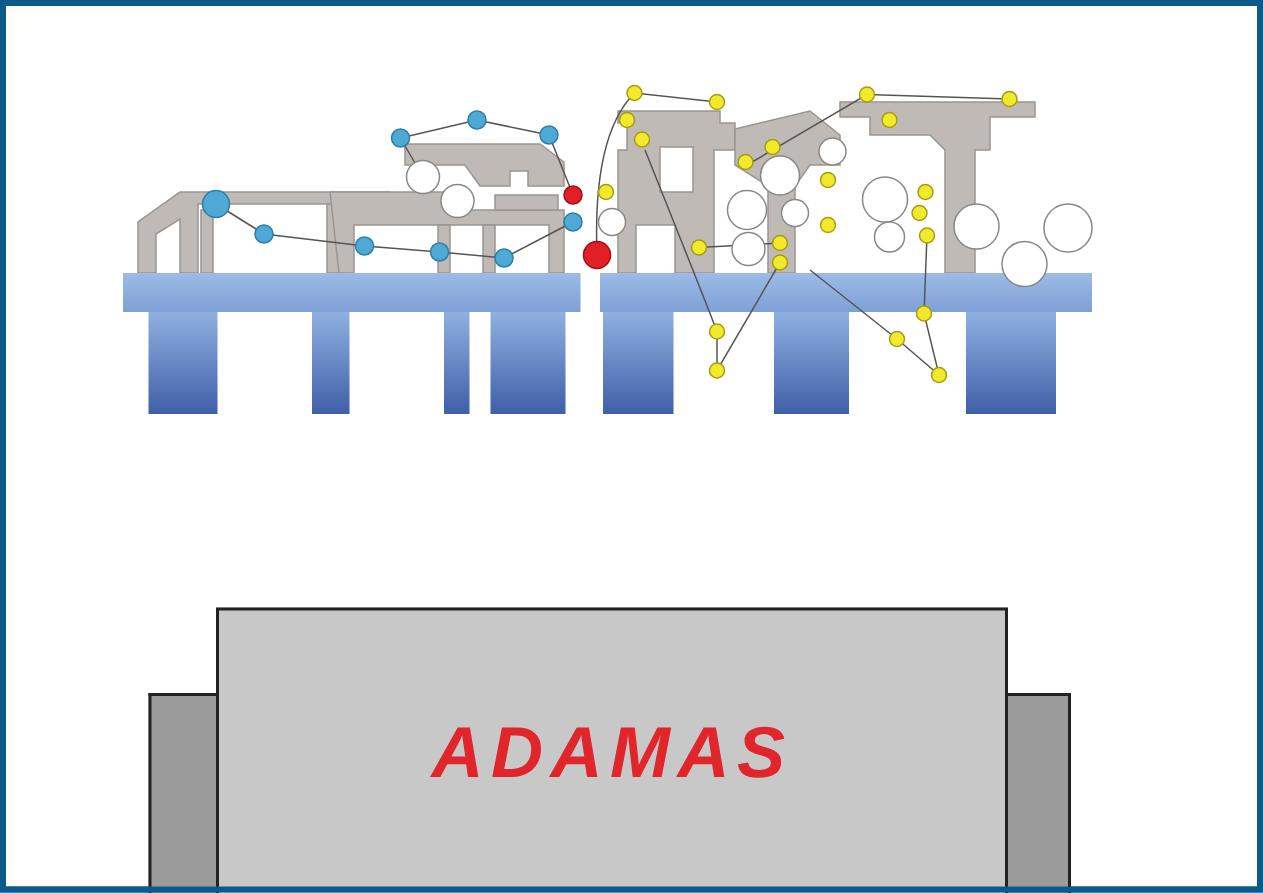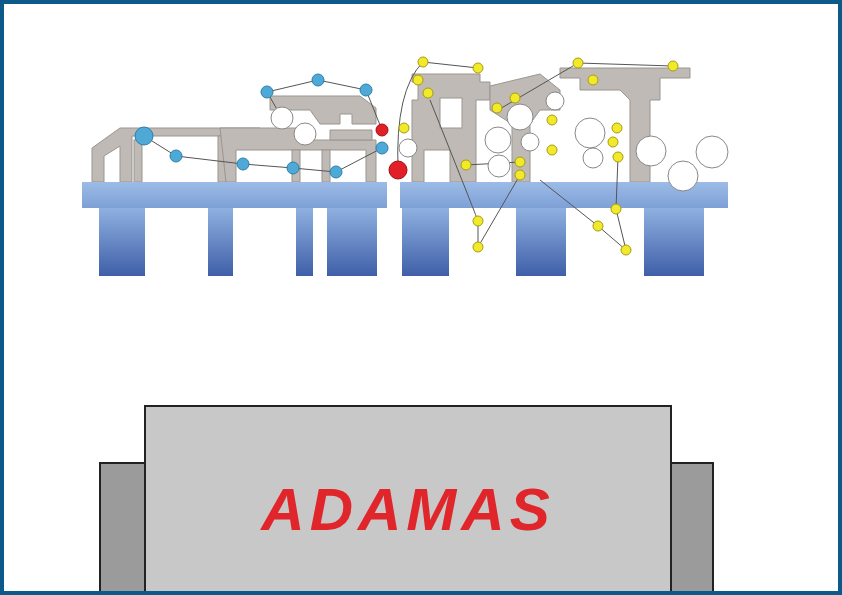--- a/index.html
+++ b/index.html
@@ -23,21 +23,21 @@
     border: 2px solid #222;
   }
   .side-l { left: 99px; top: 462px; width: 52px; height: 140px; background: #9b9b9b; border-right: none; }
   .side-r { left: 668px; top: 462px; width: 46px; height: 140px; background: #9b9b9b; border-left: none; }
   .main-block { left: 144px; top: 405px; width: 528px; height: 200px; background: #c8c8c8; }
   .brand {
     position: absolute; left: 144px; top: 475px; width: 528px;
     text-align: center;
     font-family: "Liberation Sans", sans-serif;
     font-style: italic; font-weight: bold;
-    font-size: 60px; letter-spacing: 5px;
+    font-size: 48px; letter-spacing: 5px;
     color: #e0262b;
   }
 </style>
 </head>
 <body>
 
 <div class="frame"></div>
 
 <svg class="machine" width="842" height="595" viewBox="0 0 842 595">
   <defs>

